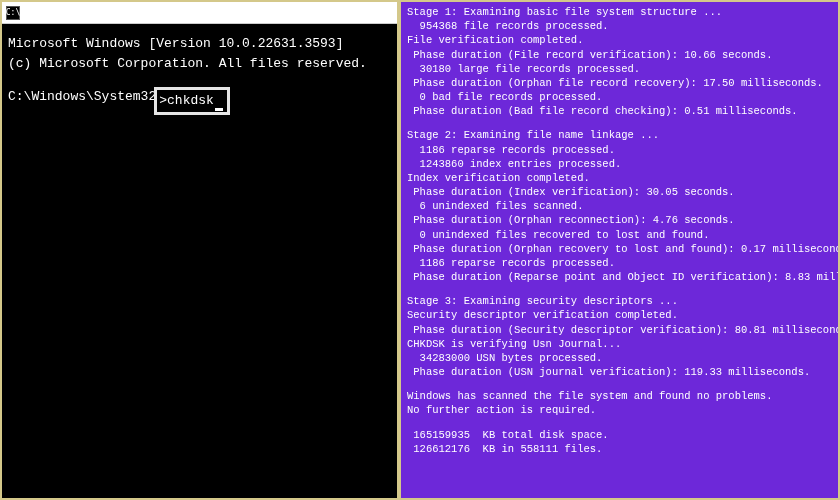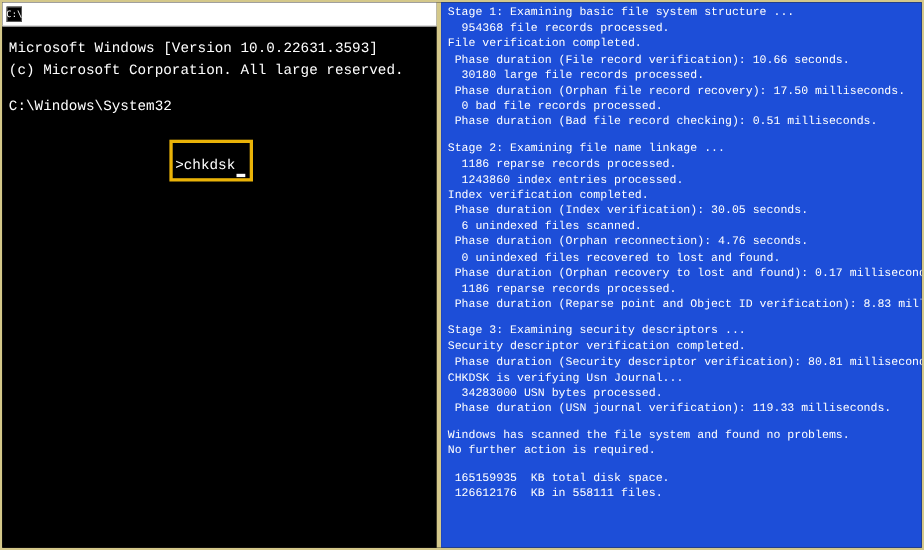--- a/index.html
+++ b/index.html
@@ -52,24 +52,23 @@
       font-size: 13px;
       line-height: 1.5;
     }
     .prompt-line {
       margin-top: 14px;
       display: flex;
       align-items: flex-start;
       font-size: 13px;
     }
     .highlight-box {
-      border: 3px solid #eab308;
-      padding: 11px 4px 1px 2px;
+      border: 3px solid #e5e5e5;
+      padding: 1px 4px 1px 2px;
       margin-left: -2px;
-      margin-top: 40px;
     }
     .cursor {
       display: inline-block;
       background: #fff;
       width: 8px;
       height: 3px;
       margin-top: 10px;
       vertical-align: bottom;
       margin-left: 1px;
     }
@@ -80,40 +79,40 @@
       width: 4px;
       height: 100%;
       background: #d4c88a;
     }
     .right-panel {
       position: absolute;
       left: 399px;
       top: 0;
       right: 0;
       height: 100%;
-      background: #1d4ed8;
+      background: #6d28d9;
       padding: 3px 6px;
       color: #fff;
       font-size: 10.5px;
       line-height: 1.35;
       overflow: hidden;
     }
     .right-panel div { white-space: pre; }
     .blank { height: 10px; }
   </style>
 </head>
 <body>
 
 <div class="left-panel">
   <div class="titlebar">
     <span class="titlebar-icon">C:\</span>
   </div>
   <div class="left-content">
     <div>Microsoft Windows [Version 10.0.22631.3593]</div>
-    <div>(c) Microsoft Corporation. All large reserved.</div>
+    <div>(c) Microsoft Corporation. All files reserved.</div>
     <div class="prompt-line">
       <span>C:\Windows\System32</span>
       <span class="highlight-box">
         <span>&gt;chkdsk</span><span class="cursor"></span>
       </span>
     </div>
   </div>
 </div>
 
 <div class="divider"></div>

